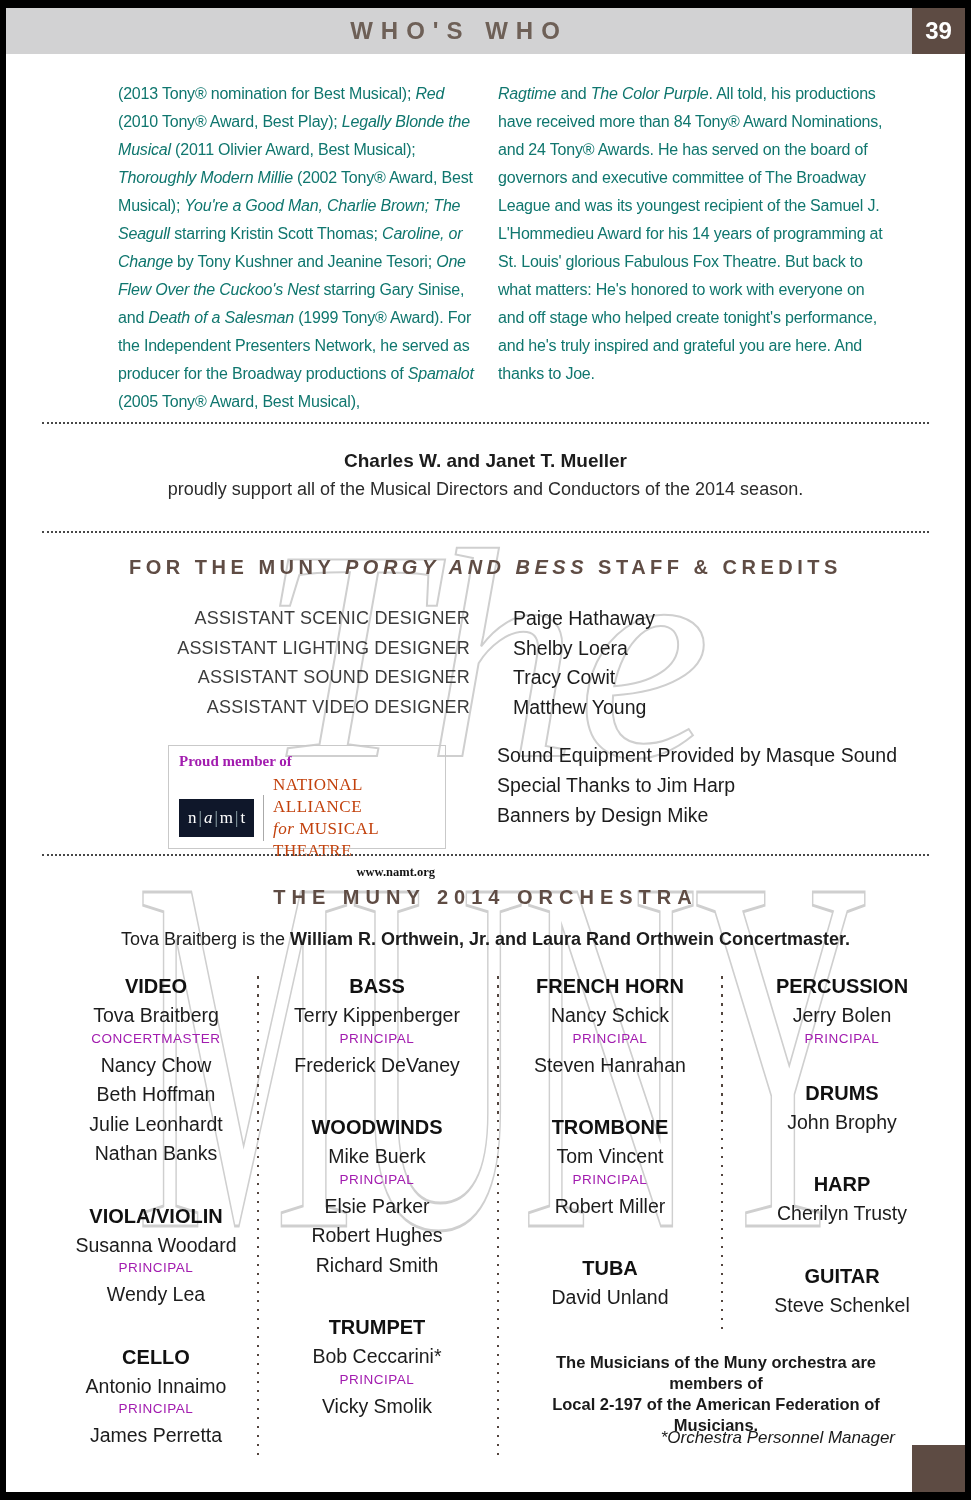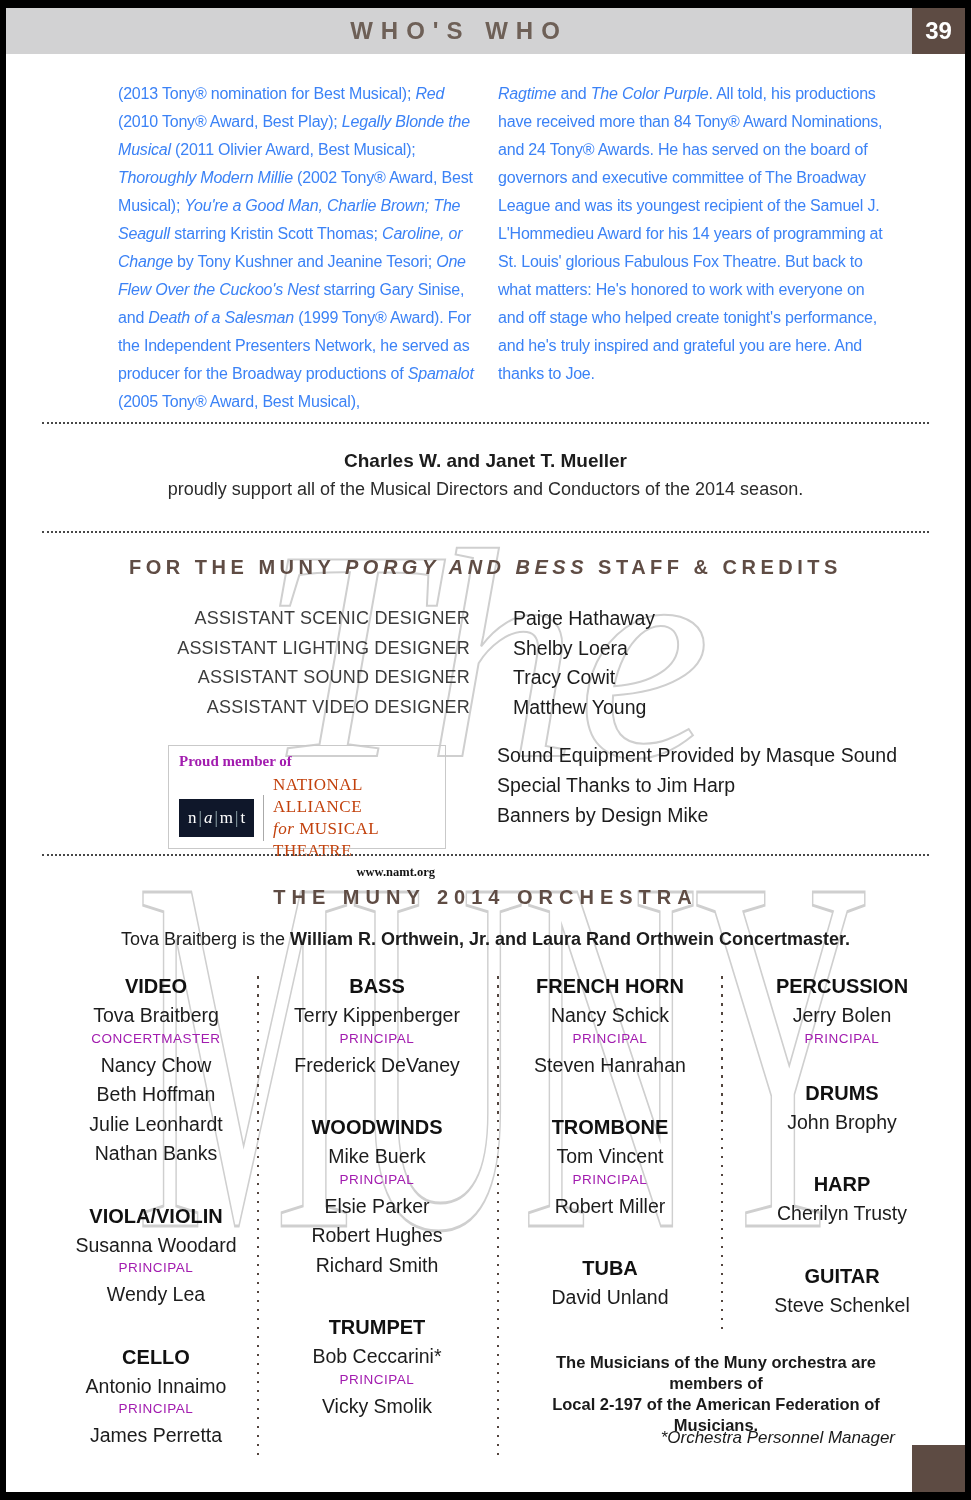--- a/index.html
+++ b/index.html
@@ -25,21 +25,21 @@
       font-family:"Liberation Serif",serif;color:transparent;
       -webkit-text-stroke:2px #cfcfcf;line-height:1;user-select:none;}
   .wm-the{top:505px;font-style:italic;font-size:300px;}
   .wm-muny{top:800px;font-size:340px;letter-spacing:-6px;transform:scale(0.72,1.5);
            transform-origin:center top;}
 
   .content{position:absolute;inset:0;z-index:1;}
 
   
   .bio{position:absolute;top:80px;left:118px;display:flex;}
-  .bio-col{font-size:16px;line-height:28px;color:#3b82f6;letter-spacing:-0.2px;}
+  .bio-col{font-size:16px;line-height:28px;color:#0f766e;letter-spacing:-0.2px;}
   .bio-left{width:362px;}
   .bio-right{width:386px;margin-left:18px;}
 
   
   .h-divider{position:absolute;left:42px;right:42px;height:0;border-top:2px dotted #474747;}
   .hd1{top:422px;} .hd2{top:531px;} .hd3{top:854px;}
 
   
   .supporter{position:absolute;top:450px;left:0;width:100%;text-align:center;}
   .supporter-names{font-size:19px;font-weight:bold;color:#1c1c1c;}

